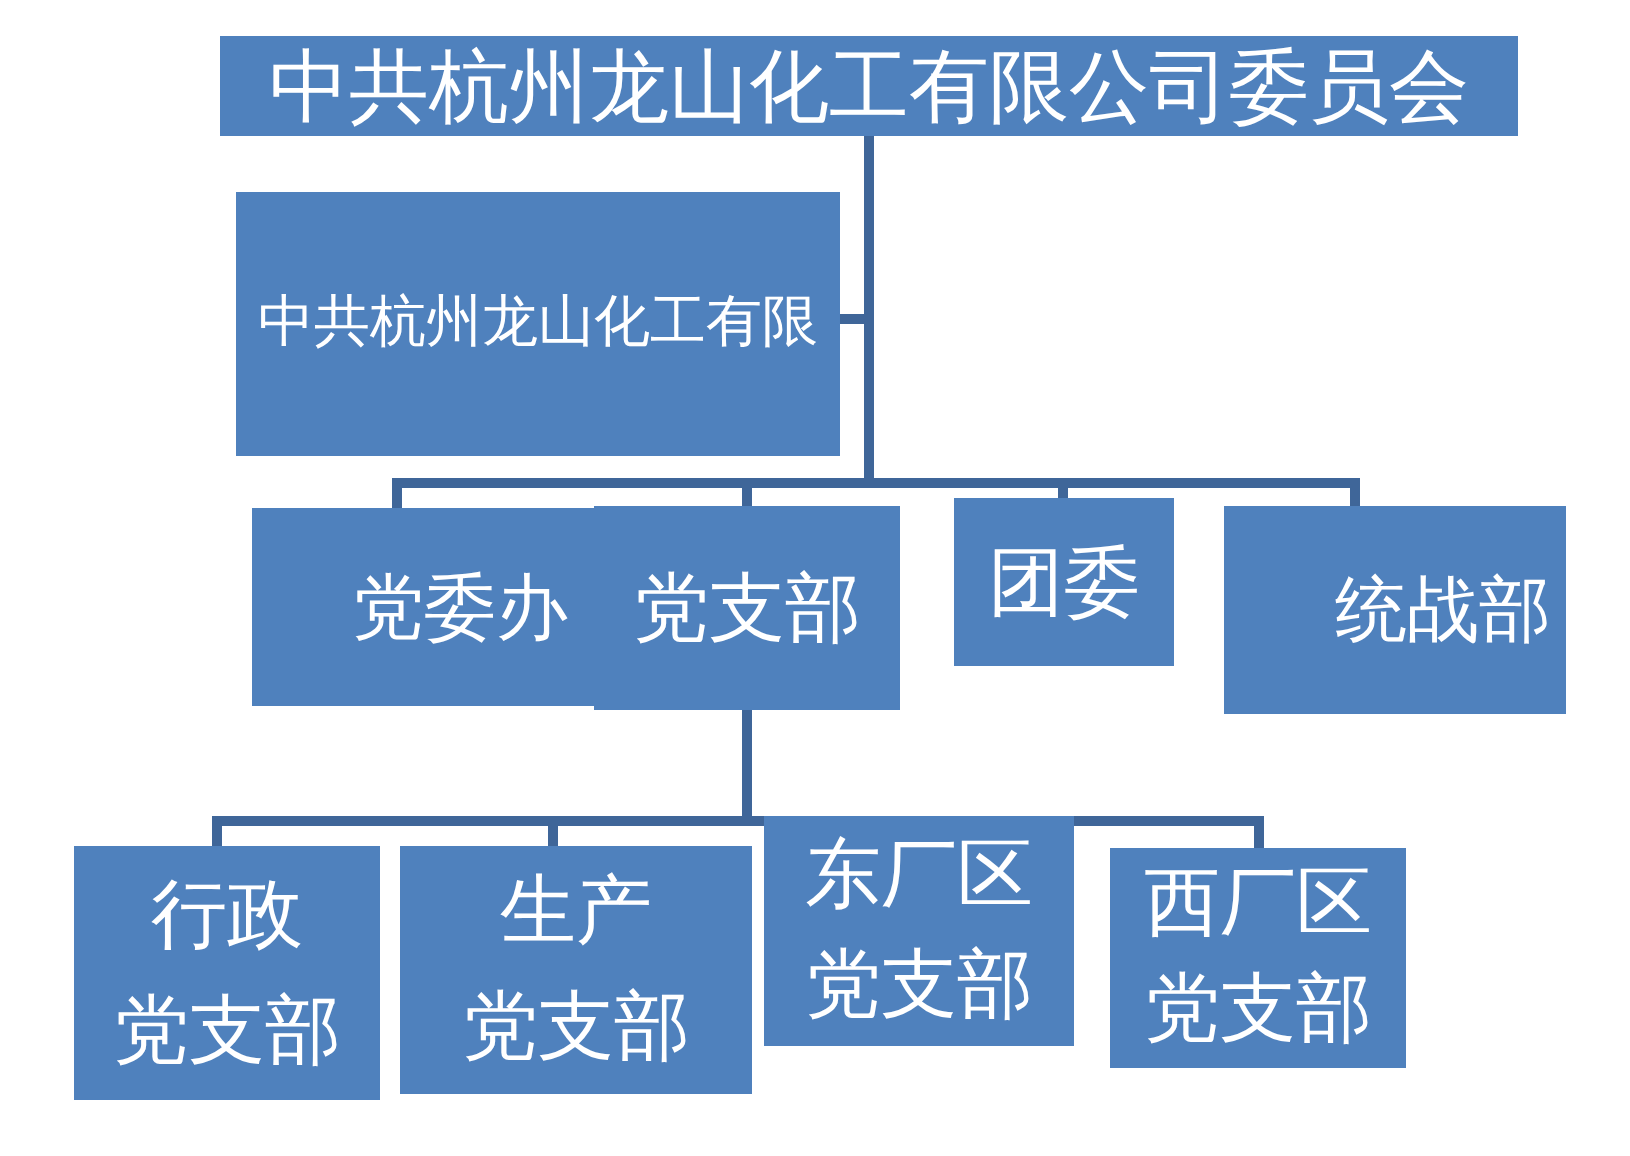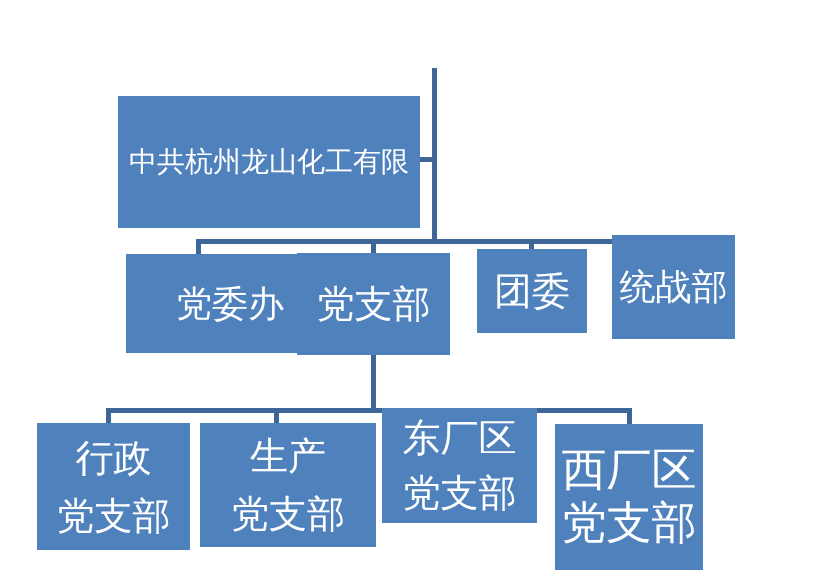--- a/index.html
+++ b/index.html
@@ -32,26 +32,26 @@
   .conn{position:absolute;background:var(--connector);}
 
   
   .n-root{left:110px;top:18px;width:649px;height:50px;font-size:40px;}
   
   .n-assist{left:118px;top:96px;width:302px;height:132px;font-size:28px;line-height:40px;gap:28px;}
   
   .n-l3-1{left:126px;top:254px;width:144px;height:99px;font-size:36px;line-height:46px;padding-left:32px;}
   .n-l3-2{left:297px;top:253px;width:153px;height:102px;font-size:38px;}
   .n-l3-3{left:477px;top:249px;width:110px;height:84px;font-size:38px;}
-  .n-l3-4{left:612px;top:235px;width:123px;height:104px;font-size:36px;}
+  .n-l3-4{left:612px;top:253px;width:123px;height:104px;font-size:36px;padding-left:48px;}
   
   .n-l4-1{left:37px;top:423px;width:153px;height:127px;font-size:38px;line-height:58px;}
   .n-l4-2{left:200px;top:423px;width:176px;height:124px;font-size:38px;line-height:58px;}
   .n-l4-3{left:382px;top:408px;width:155px;height:115px;font-size:38px;line-height:55px;}
-  .n-l4-4{left:555px;top:424px;width:148px;height:146px;font-size:45px;line-height:53px;}
+  .n-l4-4{left:555px;top:424px;width:148px;height:110px;font-size:38px;line-height:53px;}
 
   
   .c-v-main{left:432px;top:68px;width:5px;height:176px;}
   .c-stub-assist{left:420px;top:157px;width:12px;height:5px;}
   .c-rail-l3{left:196px;top:239px;width:484px;height:5px;}
   .c-drop-l3-1{left:196px;top:244px;width:5px;height:11px;}
   .c-drop-l3-2{left:371px;top:244px;width:5px;height:10px;}
   .c-drop-l3-3{left:529px;top:244px;width:5px;height:10px;}
   .c-drop-l3-4{left:675px;top:244px;width:5px;height:10px;}
   .c-v-branch{left:371px;top:355px;width:5px;height:58px;}
@@ -73,20 +73,23 @@
   <div class="conn c-drop-l3-2"></div>
   <div class="conn c-drop-l3-3"></div>
   <div class="conn c-drop-l3-4"></div>
   <div class="conn c-v-branch"></div>
   <div class="conn c-rail-l4"></div>
   <div class="conn c-drop-l4-1"></div>
   <div class="conn c-drop-l4-2"></div>
   <div class="conn c-drop-l4-3"></div>
   <div class="conn c-drop-l4-4"></div>
 
+  <div class="node n-root">
+    <span class="line">中共杭州龙山化工有限公司委员会</span>
+  </div>
 
   <div class="node n-assist">
     <span class="line">中共杭州龙山化工有限</span>
   </div>
 
   <div class="node n-l3-1">
     <span class="line">党委办</span>
   </div>
   <div class="node n-l3-2">
     <span class="line">党支部</span>

